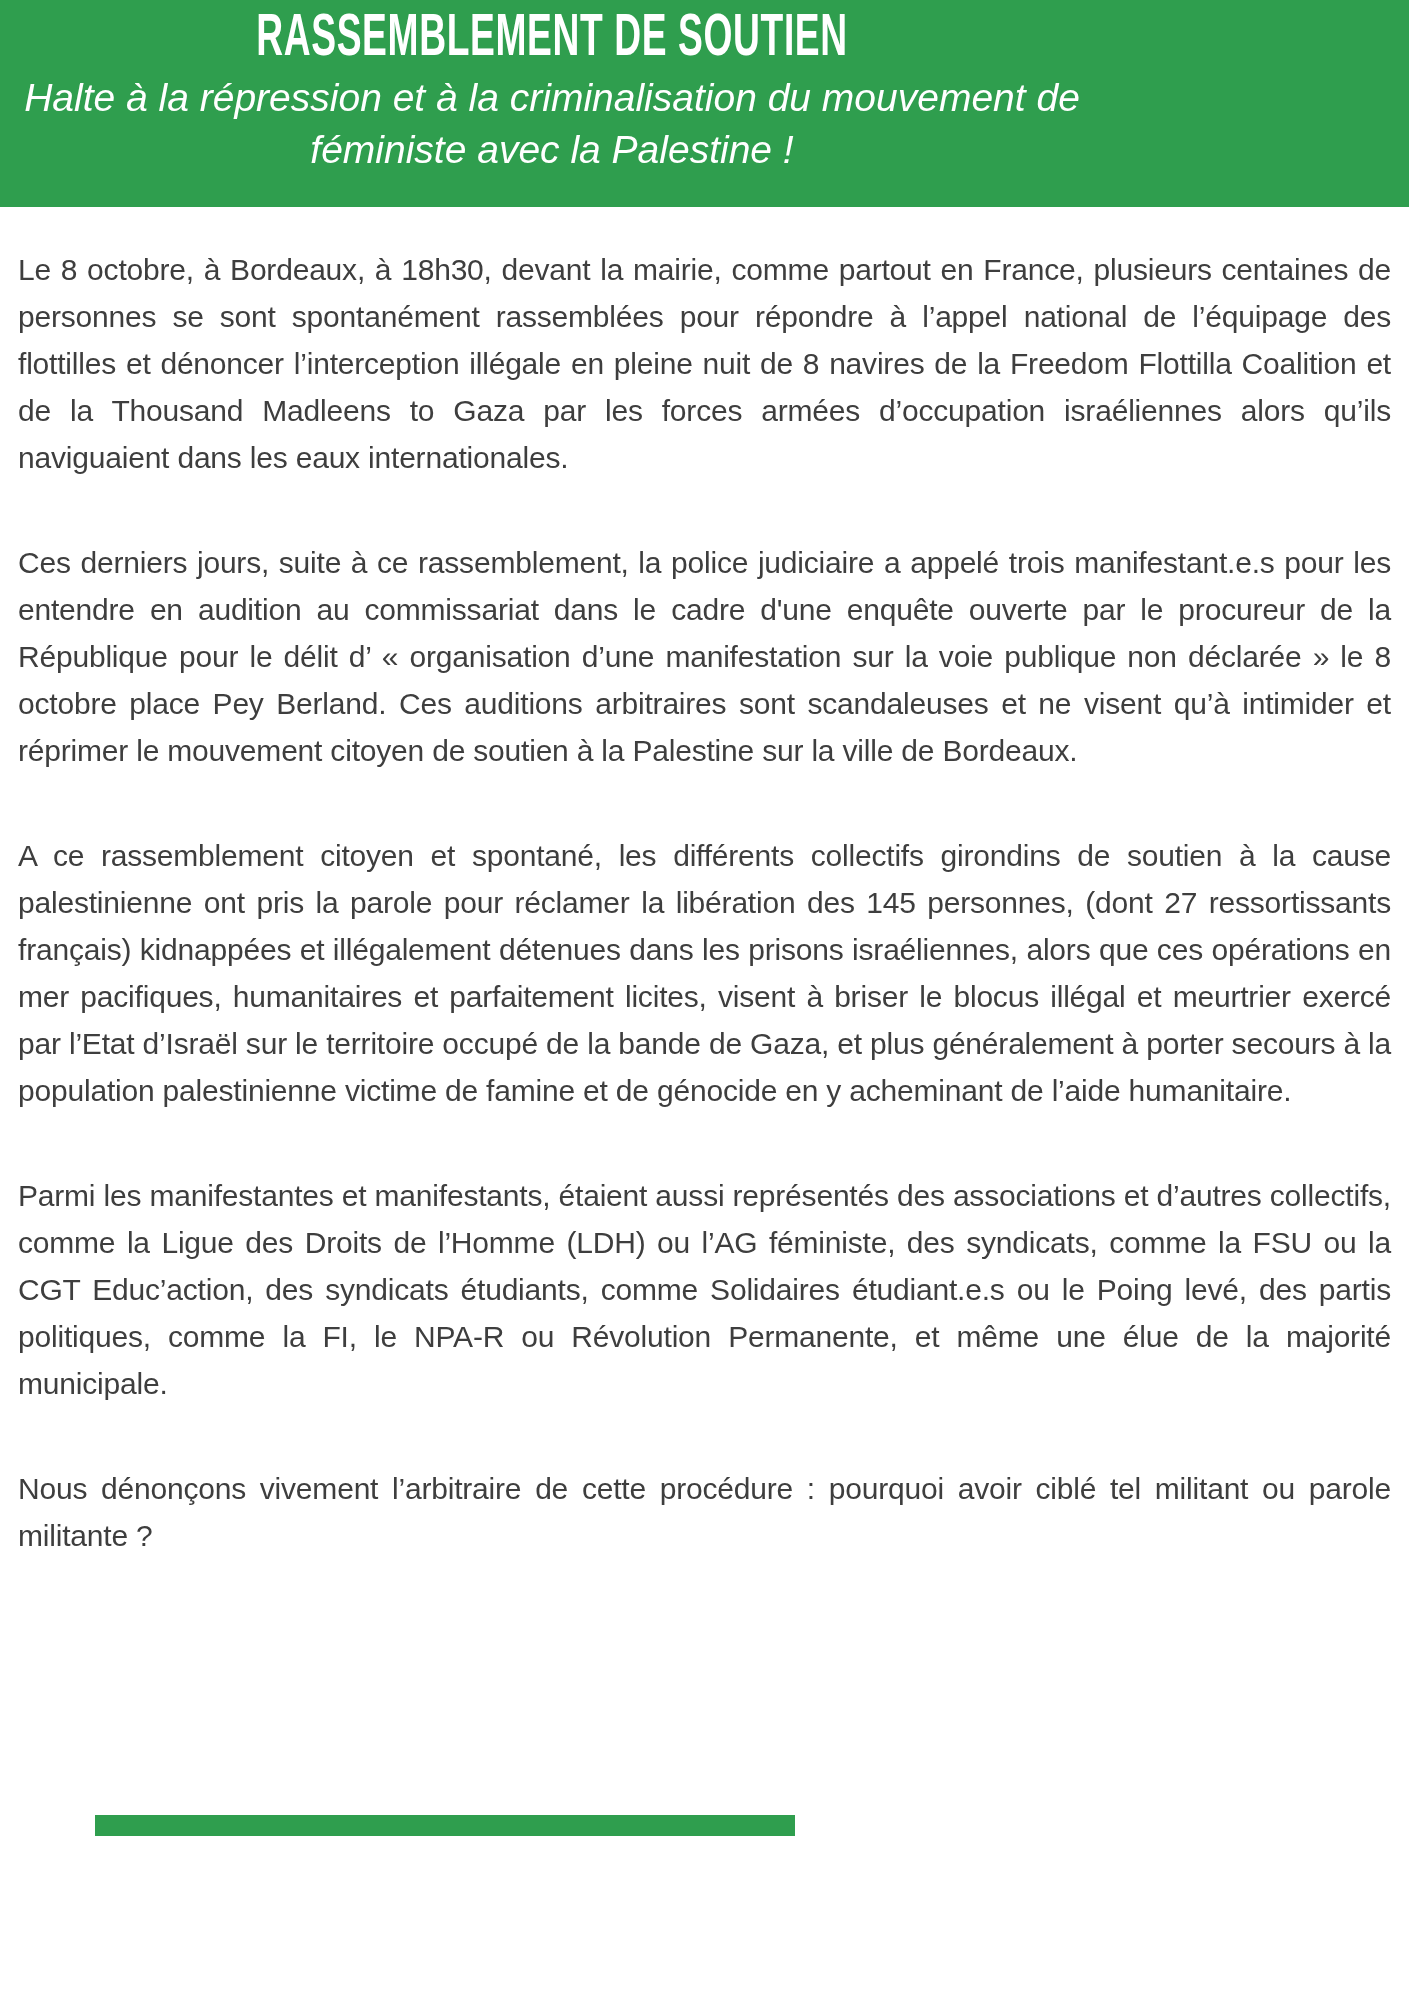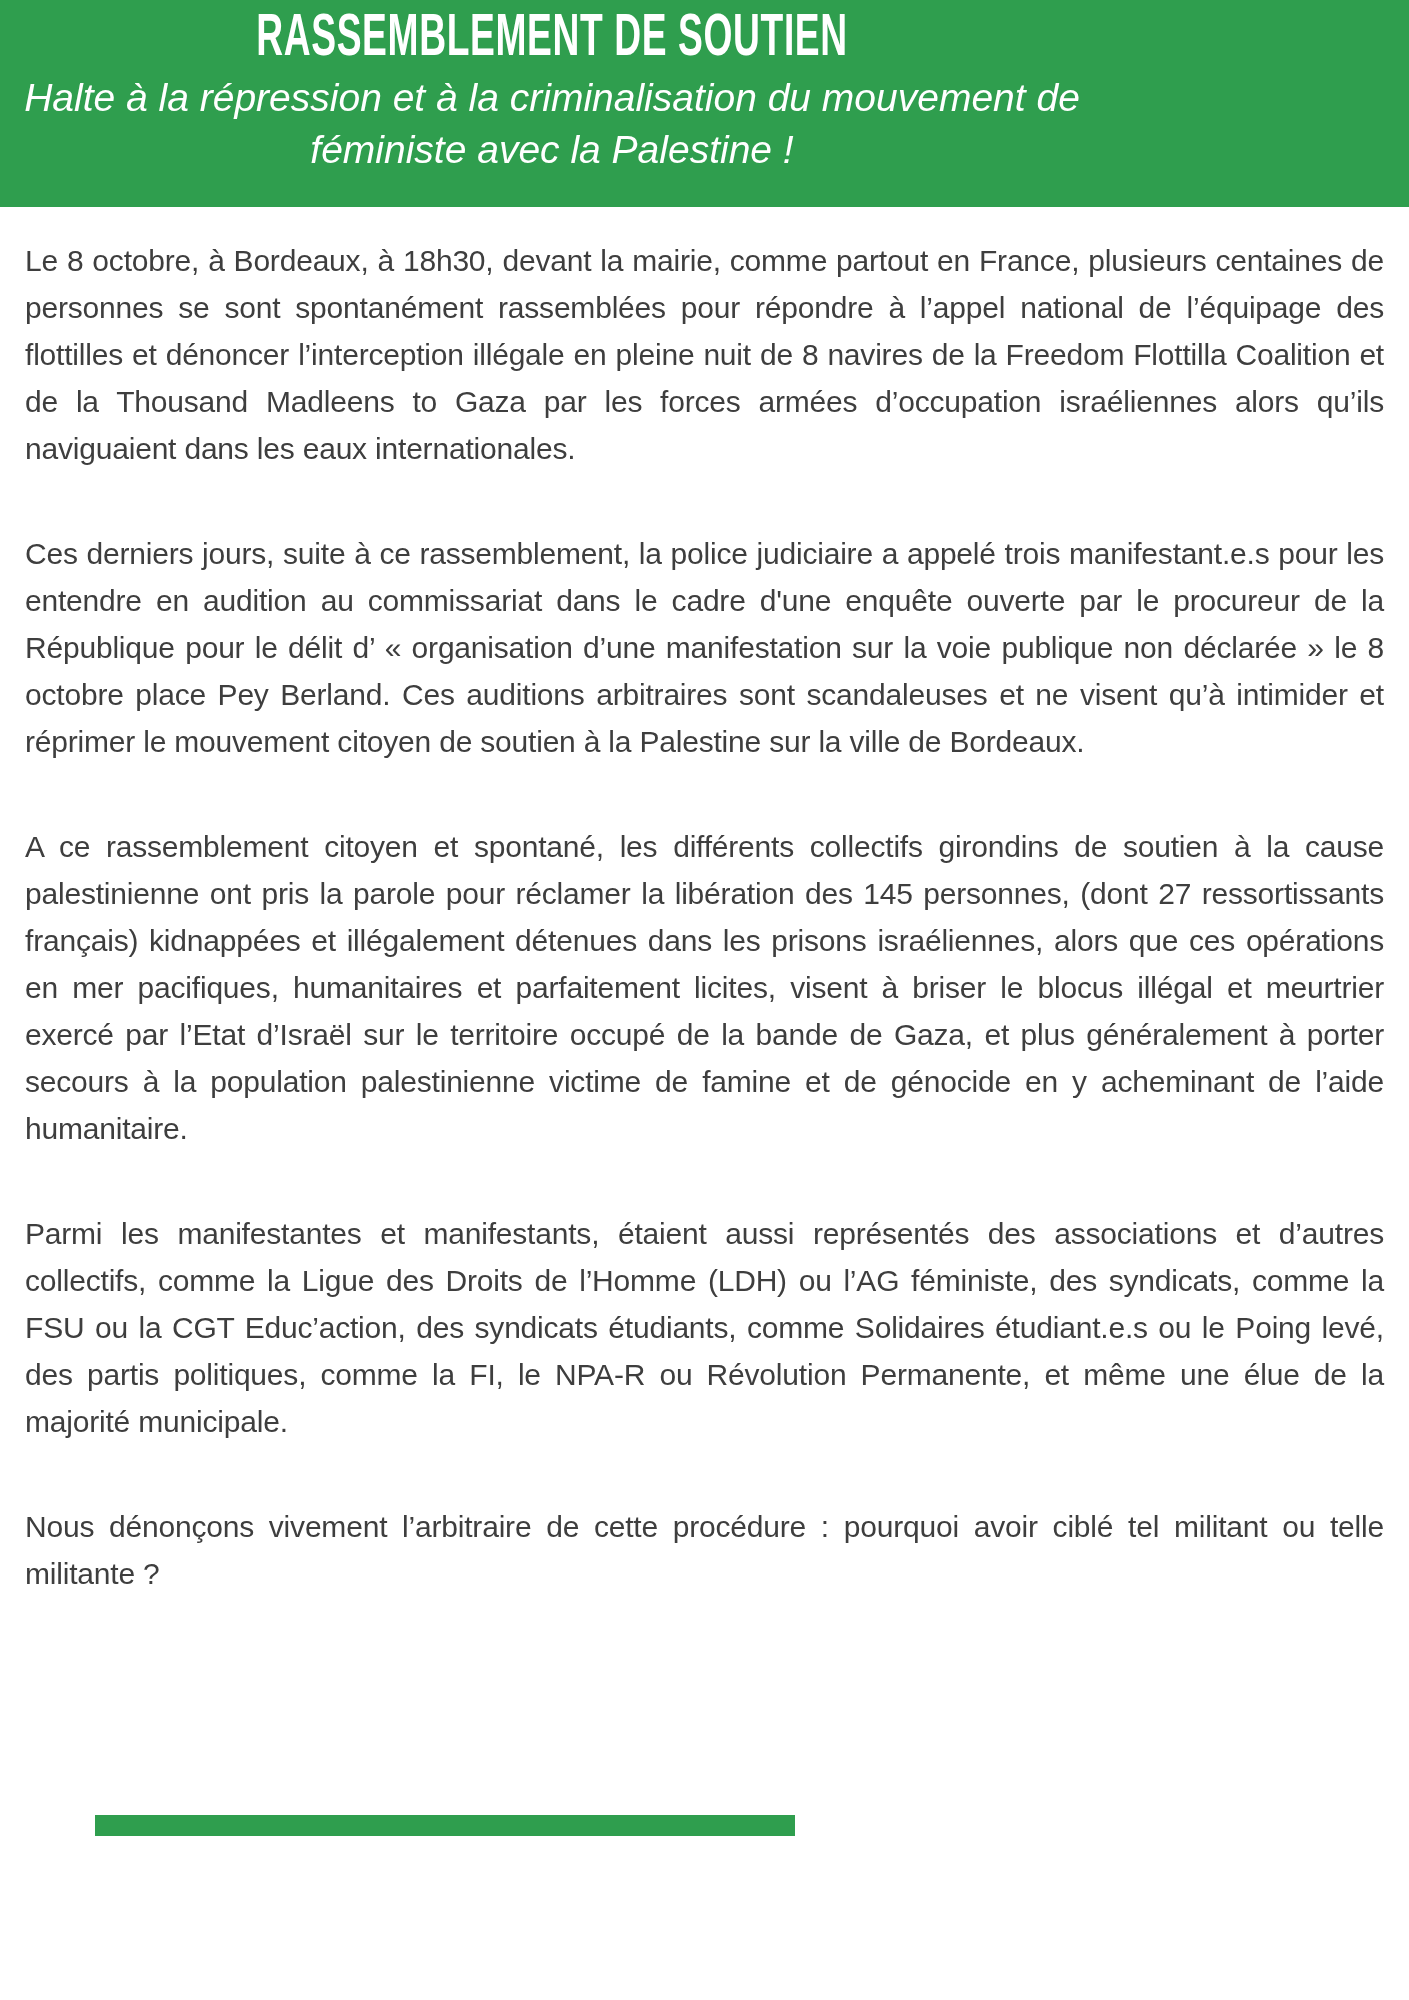--- a/index.html
+++ b/index.html
@@ -47,24 +47,24 @@
     margin:6px auto 0;
     max-width:1080px;
     color:#ffffff;
     font-style:italic;
     font-size:39px;
     line-height:52px;
     font-weight:400;
   }
   .content{
     position:absolute;
-    top:194px;left:0;
+    top:203px;left:0;
     width:1409px;
     box-sizing:border-box;
-    padding:43px 25px 0;
+    padding:43px 18px 0;
   }
   .content p{
     margin:0 0 58px;
     color:var(--body-text);
     font-size:30px;
     line-height:47px;
     text-align:justify;
     letter-spacing:-0.2px;
   }
   .bottom-bar{
@@ -86,18 +86,18 @@
       <h1><span class="squeeze">RASSEMBLEMENT DE SOUTIEN</span></h1>
       <p class="subtitle">Halte à la répression et à la criminalisation du mouvement de féministe avec la Palestine !</p>
     </div>
   </header>
 
   <main class="content">
     <p>Le 8 octobre, à Bordeaux, à 18h30, devant la mairie, comme partout en France, plusieurs centaines de personnes se sont spontanément rassemblées pour répondre à l’appel national de l’équipage des flottilles et dénoncer l’interception illégale en pleine nuit de 8 navires de la Freedom Flottilla Coalition et de la Thousand Madleens to Gaza par les forces armées d’occupation israéliennes alors qu’ils naviguaient dans les eaux internationales.</p>
     <p>Ces derniers jours, suite à ce rassemblement, la police judiciaire a appelé trois manifestant.e.s pour les entendre en audition au commissariat dans le cadre d'une enquête ouverte par le procureur de la République pour le délit d’ « organisation d’une manifestation sur la voie publique non déclarée » le 8 octobre place Pey Berland. Ces auditions arbitraires sont scandaleuses et ne visent qu’à intimider et réprimer le mouvement citoyen de soutien à la Palestine sur la ville de Bordeaux.</p>
     <p>A ce rassemblement citoyen et spontané, les différents collectifs girondins de soutien à la cause palestinienne ont pris la parole pour réclamer la libération des 145 personnes, (dont 27 ressortissants français) kidnappées et illégalement détenues dans les prisons israéliennes, alors que ces opérations en mer pacifiques, humanitaires et parfaitement licites, visent à briser le blocus illégal et meurtrier exercé par l’Etat d’Israël sur le territoire occupé de la bande de Gaza, et plus généralement à porter secours à la population palestinienne victime de famine et de génocide en y acheminant de l’aide humanitaire.</p>
     <p>Parmi les manifestantes et manifestants, étaient aussi représentés des associations et d’autres collectifs, comme la Ligue des Droits de l’Homme (LDH) ou l’AG féministe, des syndicats, comme la FSU ou la CGT Educ’action, des syndicats étudiants, comme Solidaires étudiant.e.s ou le Poing levé, des partis politiques, comme la FI, le NPA-R ou Révolution Permanente, et même une élue de la majorité municipale.</p>
-    <p>Nous dénonçons vivement l’arbitraire de cette procédure : pourquoi avoir ciblé tel militant ou telle militante ?</p>
+    <p>Nous dénonçons vivement l’arbitraire de cette procédure : pourquoi avoir ciblé tel militant ou parole militante ?</p>
   </main>
 
   <div class="bottom-bar"></div>
 
 </div>
 
 </body></html>

